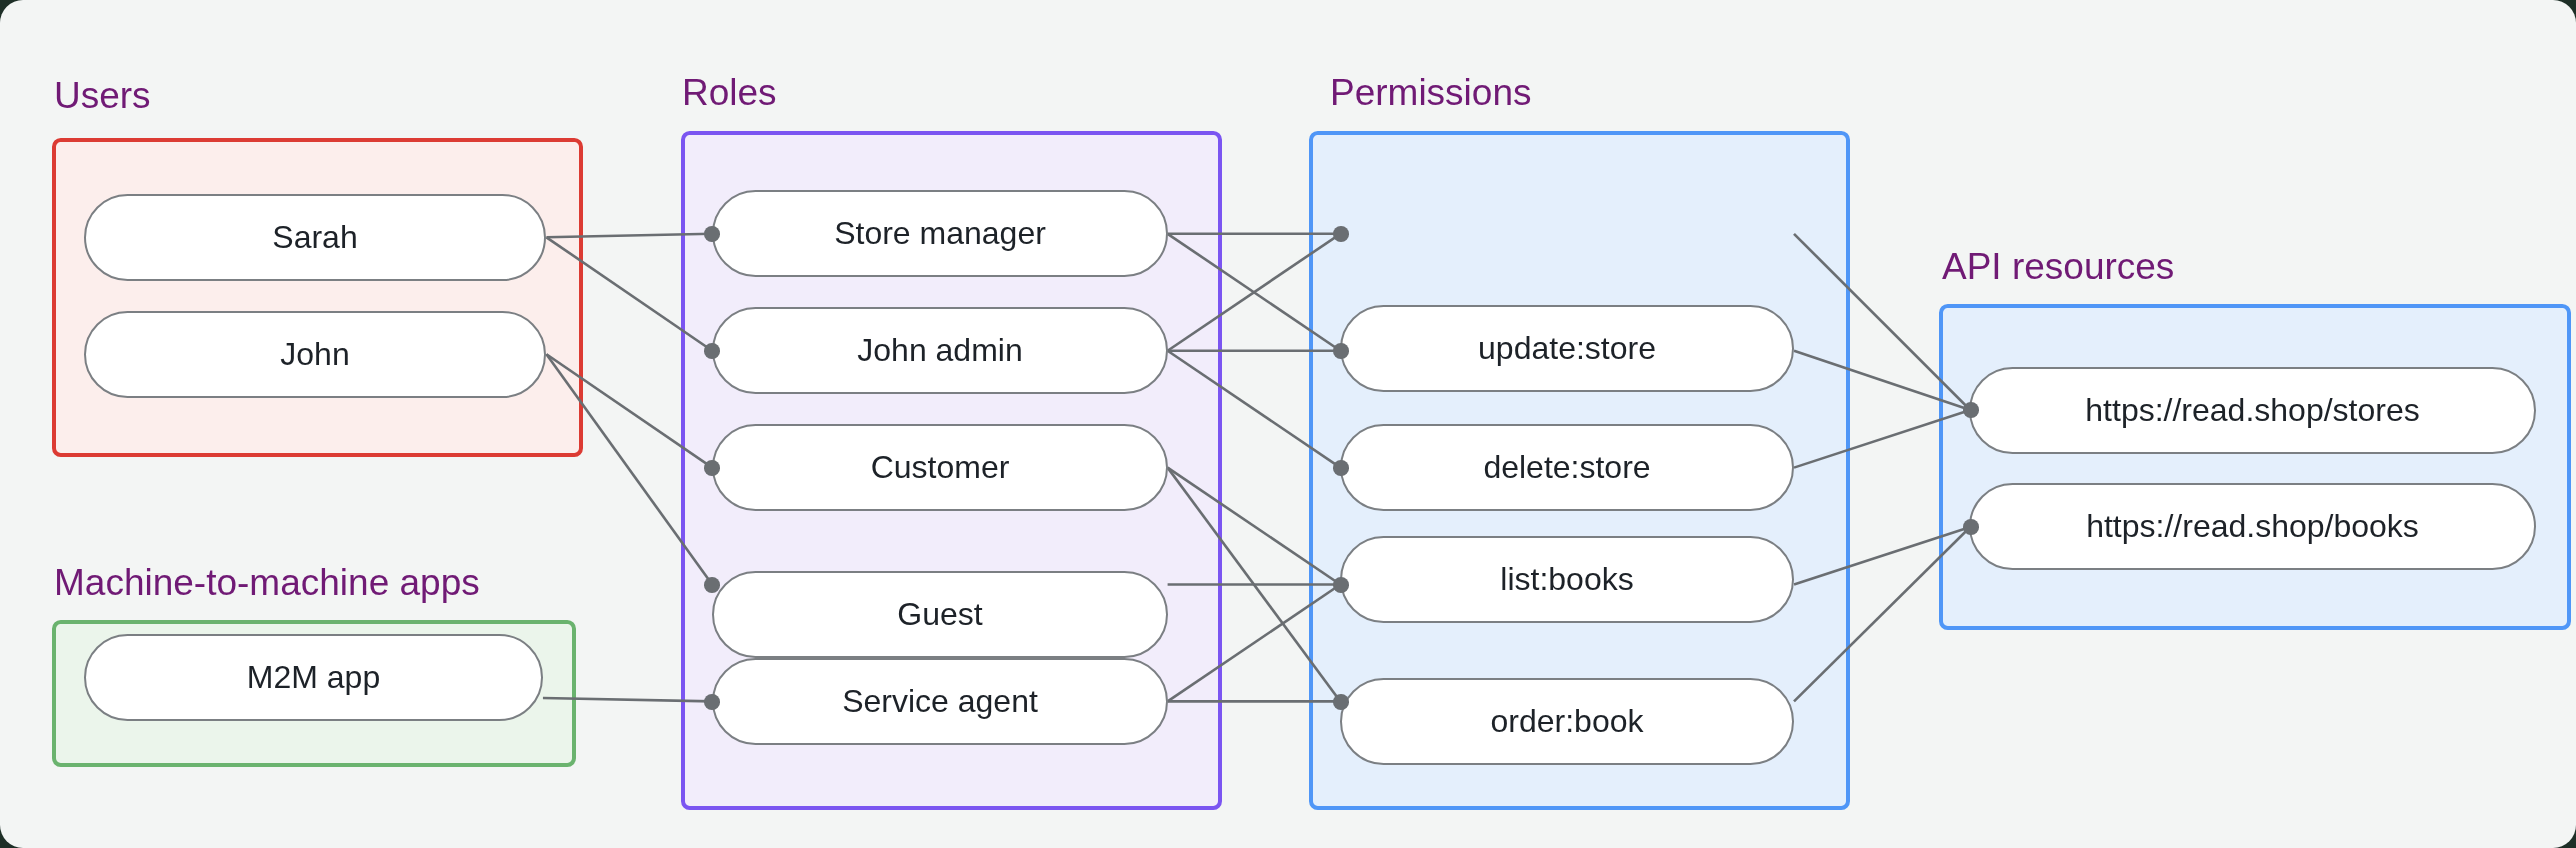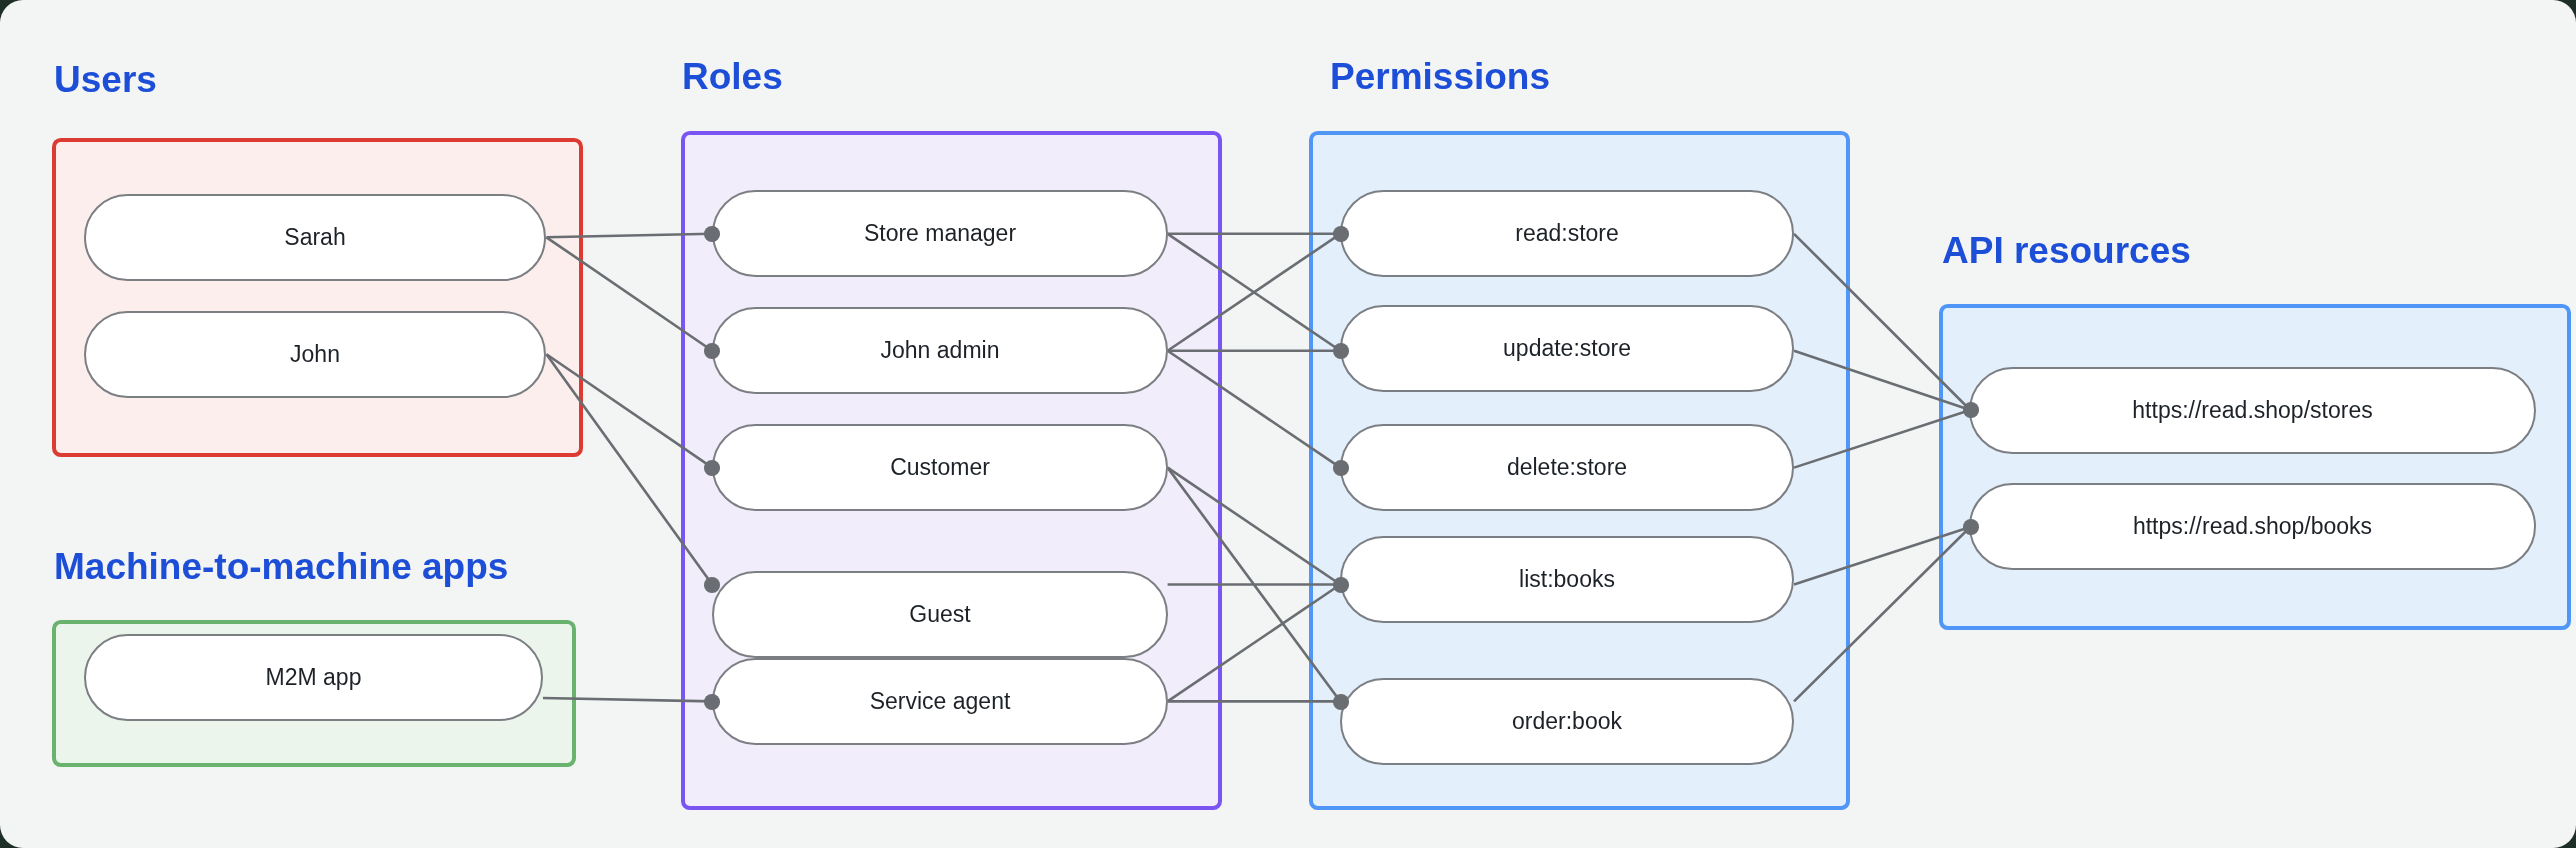--- a/index.html
+++ b/index.html
@@ -22,39 +22,40 @@
     border:4.4px solid transparent;
     box-sizing:border-box;
   }
   .gbox.users{left:52px;top:138px;width:531px;height:319px;border-color:#dc3b33;background:#fceeec;}
   .gbox.m2m{left:52px;top:620px;width:524px;height:147px;border-color:#6ab36e;background:#ebf5eb;}
   .gbox.roles{left:681px;top:131px;width:541px;height:679px;border-color:#7b55f1;background:#f2edfb;}
   .gbox.permissions{left:1309px;top:131px;width:541px;height:679px;border-color:#4f96f7;background:#e4effc;}
   .gbox.api{left:1939px;top:304px;width:632px;height:326px;border-color:#4f96f7;background:#e4effc;}
   .glabel{
     position:absolute;
-    font-size:37px;font-weight:700;color:#1d4ed8;
+    font-size:37px;font-weight:400;color:#701a75;
     line-height:42px;white-space:nowrap;
     letter-spacing:0px;
+    margin-top:16px;
   }
   .glabel.users{left:54px;top:59px;}
   .glabel.m2m{left:54px;top:546px;}
   .glabel.roles{left:682px;top:56px;}
   .glabel.permissions{left:1330px;top:56px;}
   .glabel.api{left:1942px;top:230px;}
   svg.edges{position:absolute;left:0;top:0;z-index:2;}
   svg.edges line{stroke:#6a6e72;stroke-width:3;}
   .pill{
     position:absolute;z-index:3;
     height:87px;box-sizing:border-box;
     background:#ffffff;
     border:2.6px solid #7b7f83;
     border-radius:52px;
     display:flex;align-items:center;justify-content:center;
-    font-size:23px;color:#1d2228;white-space:nowrap;
+    font-size:32px;color:#1d2228;white-space:nowrap;
   }
   .dot{
     position:absolute;z-index:4;
     width:15.7px;height:15.7px;border-radius:50%;
     background:#6a6e72;
   }
 </style>
 </head>
 <body>
 
@@ -101,21 +102,20 @@
   <div class="pill" style="left:84px;top:311px;width:462px;">John</div>
 
   <div class="pill" style="left:84px;top:634px;width:459px;">M2M app</div>
 
   <div class="pill" style="left:712px;top:190px;width:456px;">Store manager</div>
   <div class="pill" style="left:712px;top:307px;width:456px;">John admin</div>
   <div class="pill" style="left:712px;top:424px;width:456px;">Customer</div>
   <div class="pill" style="left:712px;top:571px;width:456px;">Guest</div>
   <div class="pill" style="left:712px;top:658px;width:456px;">Service agent</div>
 
-  <div class="pill" style="left:1340px;top:190px;width:454px;">read:store</div>
   <div class="pill" style="left:1340px;top:305px;width:454px;">update:store</div>
   <div class="pill" style="left:1340px;top:424px;width:454px;">delete:store</div>
   <div class="pill" style="left:1340px;top:536px;width:454px;">list:books</div>
   <div class="pill" style="left:1340px;top:658px;width:454px;margin-top:20px;">order:book</div>
 
   <div class="pill" style="left:1969px;top:367px;width:567px;">https://read.shop/stores</div>
   <div class="pill" style="left:1969px;top:483px;width:567px;">https://read.shop/books</div>
 
   <div class="dot" style="left:704px;top:226px;"></div>
   <div class="dot" style="left:704px;top:343px;"></div>

